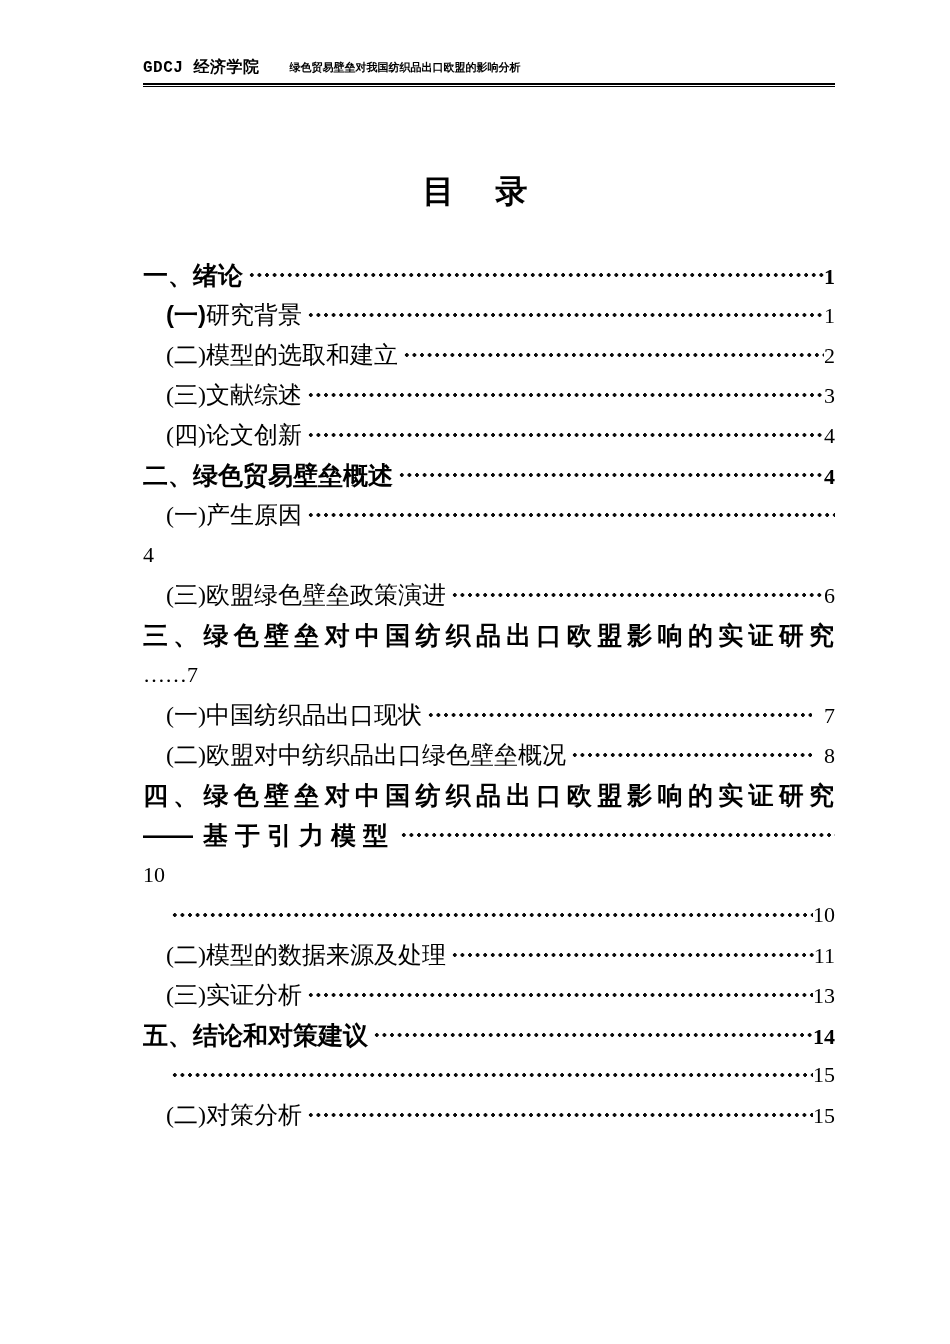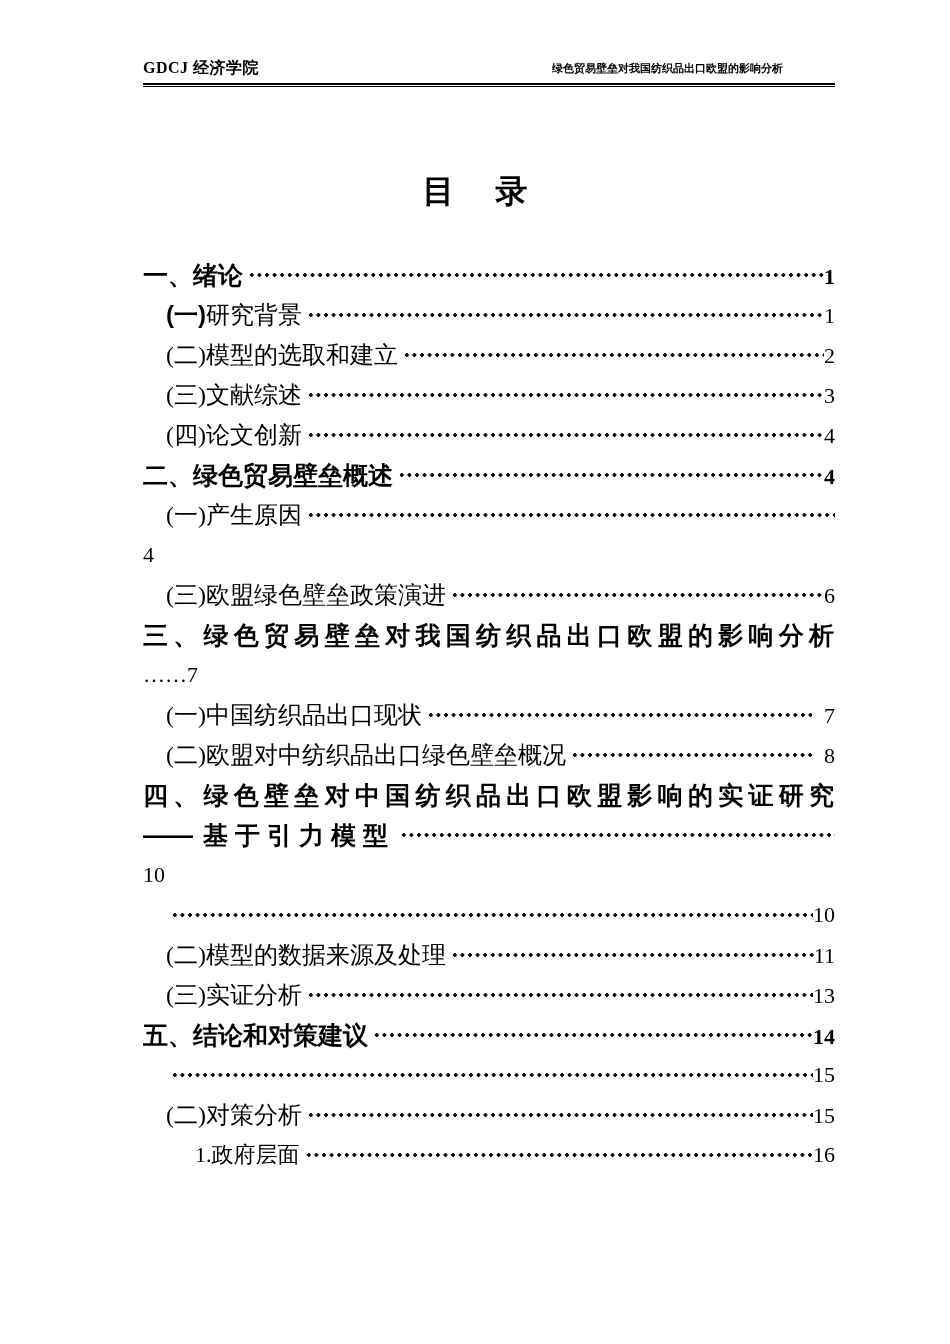--- a/index.html
+++ b/index.html
@@ -4,22 +4,22 @@
 <style>
   html,body{margin:0;padding:0;background:#fff;}
   .page{
     width:950px;height:1344px;background:#ffffff;color:#000;
     font-family:"Liberation Serif","DejaVu Serif",serif;
     overflow:hidden;position:relative;box-sizing:border-box;
   }
   
   .header-zone{margin:0 115px 0 143px;padding-top:57px;}
   .header-row{
-    display:flex;justify-content:space-between;align-items:flex-end;
-    font-family:Liberation Serif, serif;
+    display:flex;justify-content:flex-start;align-items:flex-end;
+    font-family:Liberation Mono, monospace;
     font-weight:bold;line-height:22px;
   }
   .header-left{font-size:16px;letter-spacing:.5px;}
   .header-right{font-size:11px;padding-right:52px;margin-left:30px;}
   .rule-thick{height:2px;background:#000;margin-top:4px;}
   .rule-thin{height:1px;background:#000;margin-top:1px;}
   
   .doc-title{
     margin-top:84px;height:40px;line-height:40px;text-align:center;
     font-family:"Liberation Sans","DejaVu Sans",sans-serif;
@@ -127,21 +127,21 @@
 
   </div>
       <div class="toc-row section">
 
     <span class="label">(三)欧盟绿色壁垒政策演进</span>
     <span class="dot-leader"></span>
     <span class="page-num">6</span>
   </div>
       <div class="toc-row chapter justify">
 
-    <span class="label">三、绿色贸易壁垒对我国纺织品出口欧盟的影响分析</span>
+    <span class="label">三、绿色壁垒对中国纺织品出口欧盟影响的实证研究</span>
 
   </div>
       <div class="toc-row wrap">
 
     <span class="label">……7</span>
 
   </div>
       <div class="toc-row section">
 
     <span class="label">(一)中国纺织品出口现状</span>
@@ -198,21 +198,15 @@
 
     <span class="dot-leader"></span>
     <span class="page-num">15</span>
   </div>
       <div class="toc-row section">
 
     <span class="label">(二)对策分析</span>
     <span class="dot-leader"></span>
     <span class="page-num">15</span>
   </div>
-      <div class="toc-row sub">
-
-    <span class="label">1.政府层面</span>
-    <span class="dot-leader"></span>
-    <span class="page-num">16</span>
-  </div>
     </div>
 
 </div>
 
 </body></html>

